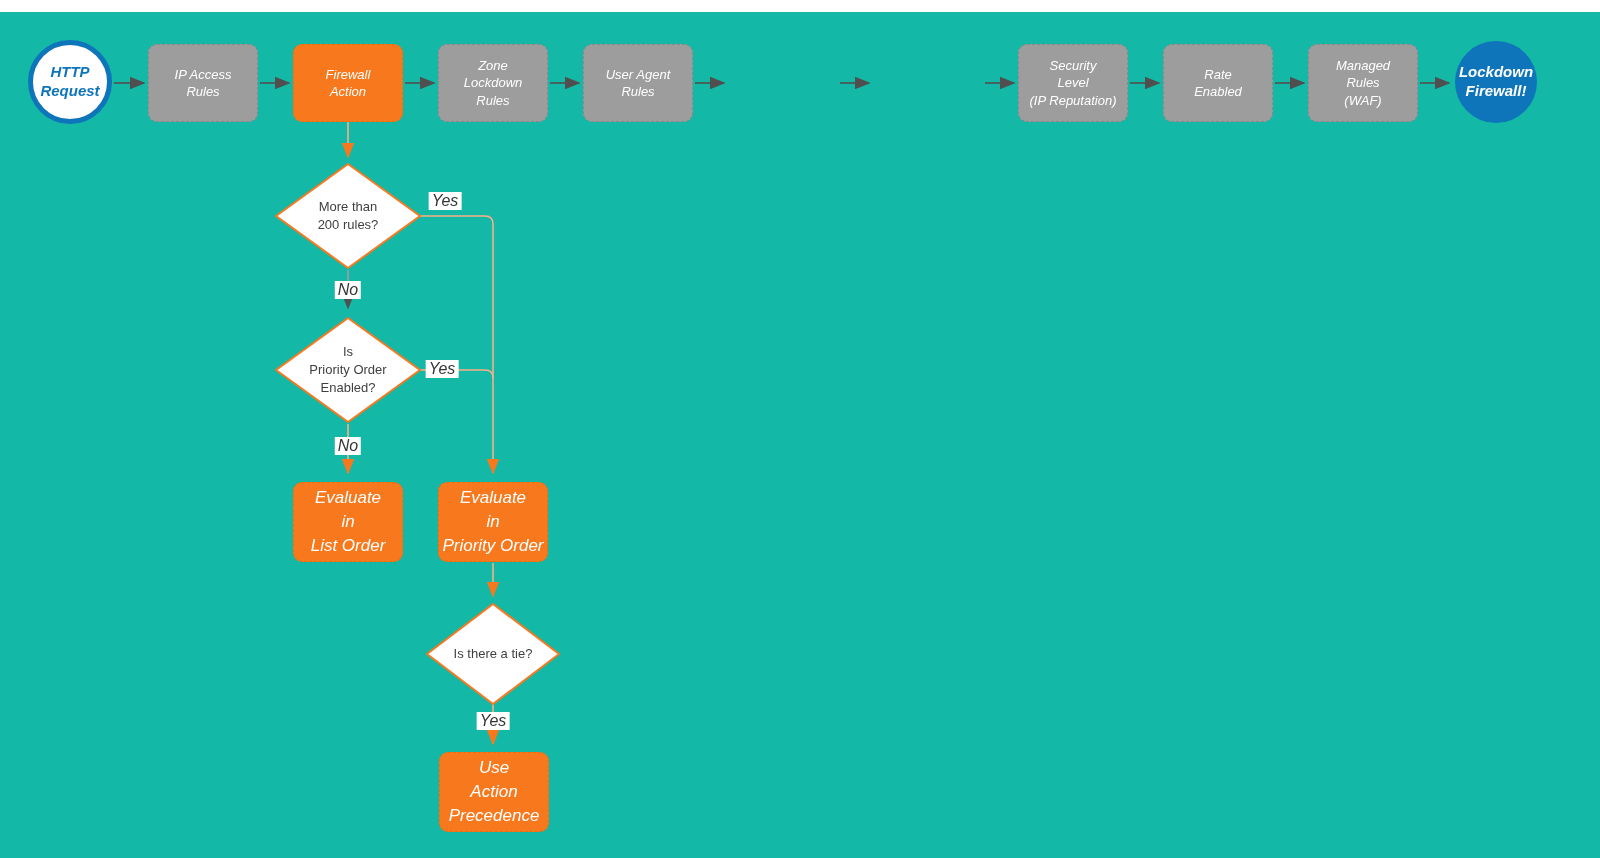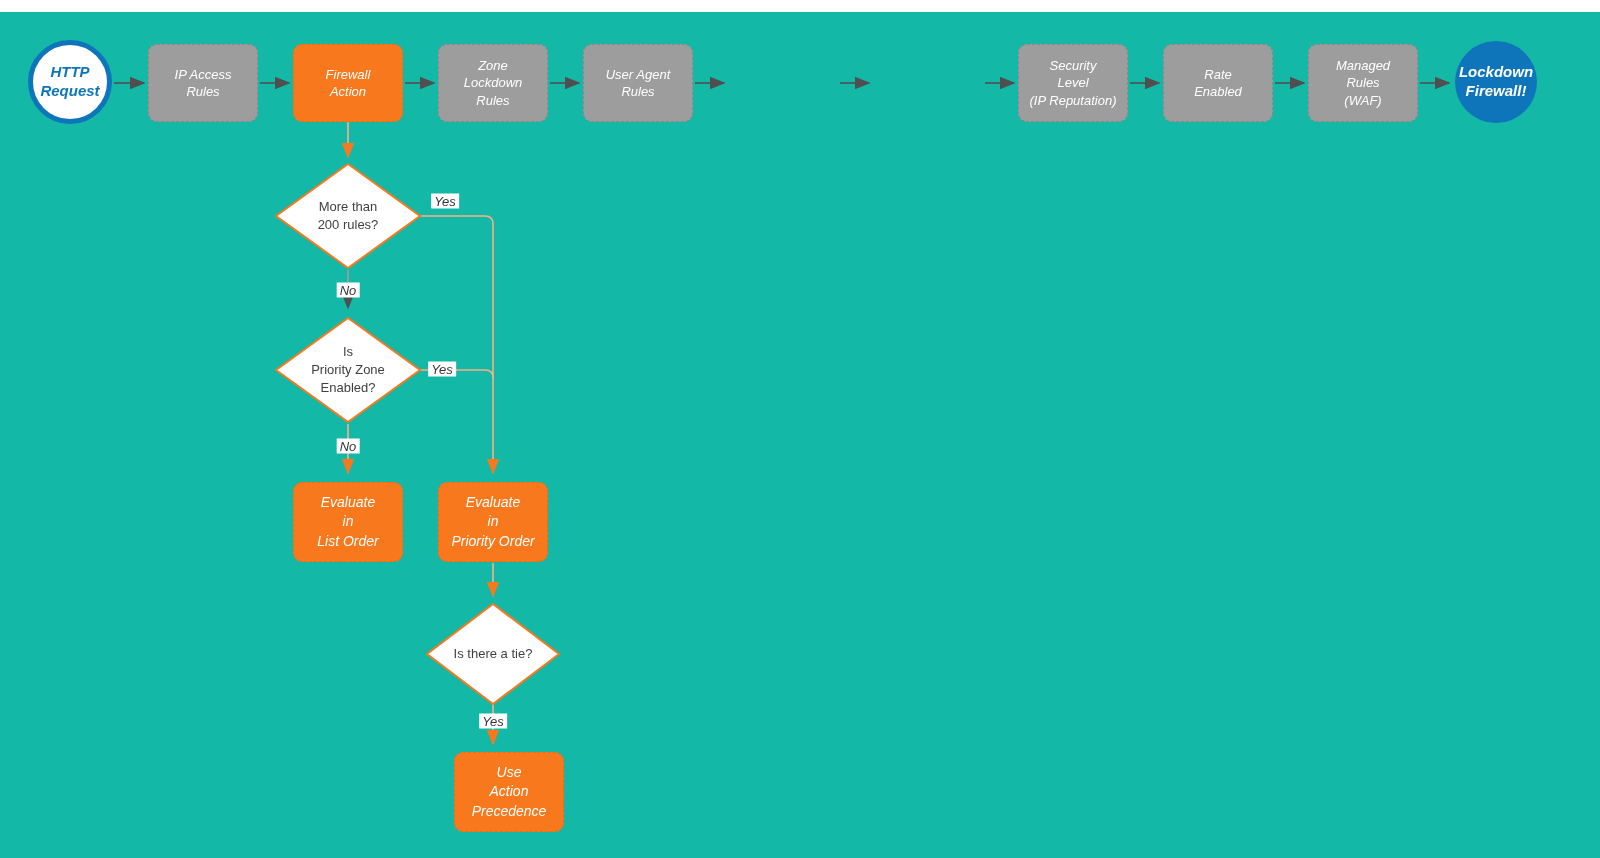--- a/index.html
+++ b/index.html
@@ -22,26 +22,26 @@
   .start {
     left:28px; top:28px; width:84px; height:84px; background:#ffffff;
     border:5px solid #0E75BB; color:#0E75BB; font-size:15px;
   }
   .end {
     left:1455px; top:29px; width:82px; height:82px;
     background:#0E75BB; color:#ffffff; font-size:15px;
   }
   .action {
     width:110px; height:80px; background:#F8791D; border:1px dashed #E96F0F;
-    border-radius:9px; color:#ffffff; font-style:italic; font-size:14px; line-height:1.4;
+    border-radius:9px; color:#ffffff; font-style:italic; font-size:17px; line-height:1.4;
   }
   .dtext { color:#3F3F3F; font-size:13px; line-height:1.4; font-style:normal; }
   .lbl {
     position:absolute; transform:translate(-50%,-50%);
-    font-style:italic; font-size:13px; color:#353535;
+    font-style:italic; font-size:16px; color:#353535;
     background:#ffffff; padding:0 3px; white-space:nowrap;
   }
 </style>
 </head>
 <body>
 
 <div class="canvas">
 
   <svg class="wires" width="1600" height="858">
     <defs>
@@ -102,33 +102,33 @@
 (IP Reputation)</div>
   <div class="node stage gray" style="left:1163px">Rate
 Enabled</div>
   <div class="node stage gray" style="left:1308px">Managed
 Rules
 (WAF)</div>
 
   <div class="node dtext" style="left:276px; top:152px; width:144px; height:104px;">More than
 200 rules?</div>
   <div class="node dtext" style="left:276px; top:306px; width:144px; height:104px;">Is
-Priority Zone
+Priority Order
 Enabled?</div>
   <div class="node dtext" style="left:427px; top:592px; width:132px; height:100px;">Is there a tie?</div>
 
   <div class="lbl" style="left:445px; top:189px;">Yes</div>
   <div class="lbl" style="left:348px; top:278px;">No</div>
   <div class="lbl" style="left:442px; top:357px;">Yes</div>
   <div class="lbl" style="left:348px; top:434px;">No</div>
   <div class="lbl" style="left:493px; top:709px;">Yes</div>
 
   <div class="node action" style="left:293px; top:470px;">Evaluate
 in
 List Order</div>
   <div class="node action" style="left:438px; top:470px;">Evaluate
 in
 Priority Order</div>
-  <div class="node action" style="left:454px; top:740px;">Use
+  <div class="node action" style="left:439px; top:740px;">Use
 Action
 Precedence</div>
 
 </div>
 
 </body></html>

